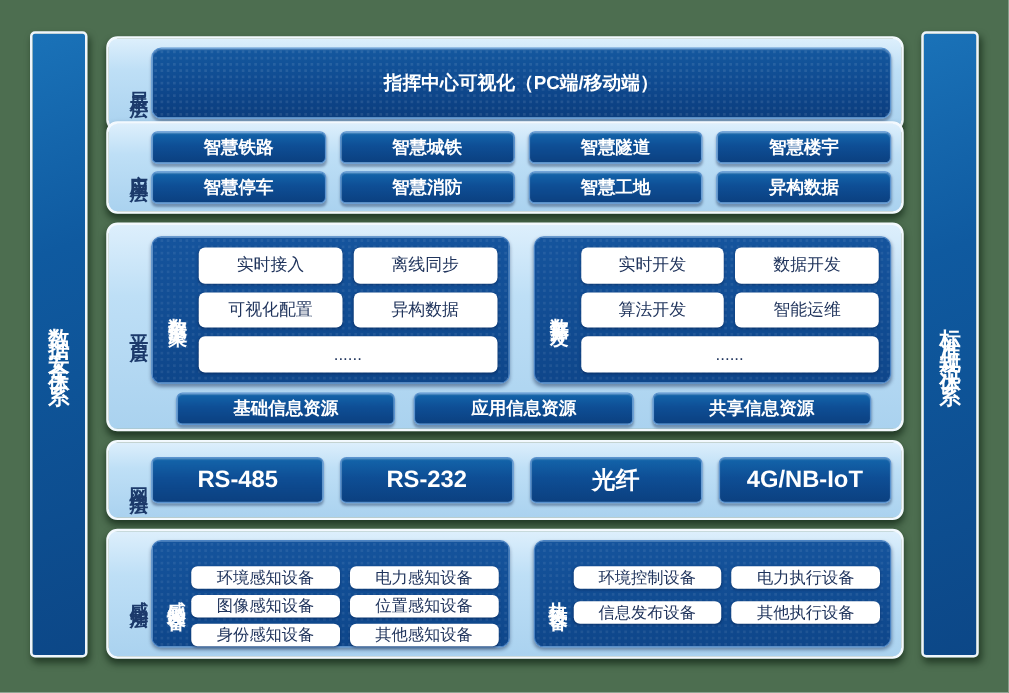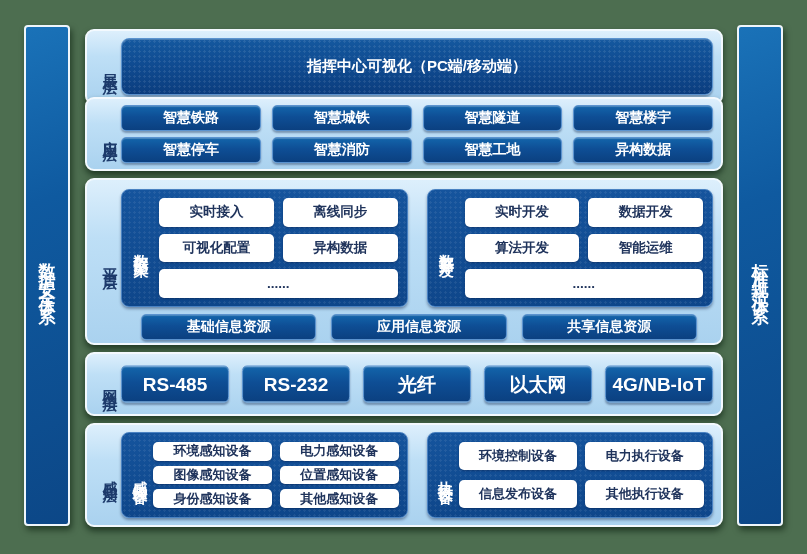--- a/index.html
+++ b/index.html
@@ -63,21 +63,21 @@
     box-shadow:0 2px 3px rgba(0,20,60,0.4);
   }
   .glabel {
     writing-mode:vertical-rl; text-orientation:upright;
     color:#ffffff; font-weight:bold; font-size:15px; letter-spacing:3px;
     align-self:center; white-space:nowrap;
   }
   .gitems { flex:1; display:grid; grid-template-columns:1fr 1fr; }
   .wbox {
     background:#ffffff; border-radius:5px;
-    color:#20345c; font-weight:bold; font-size:13.5px;
+    color:#20345c; font-weight:normal; font-size:13.5px;
     display:flex; align-items:center; justify-content:center;
     box-shadow:0 1px 2px rgba(0,20,60,0.4); white-space:nowrap;
   }
   .wbox.wide { grid-column:1 / span 2; }
 
   
   #panel-display { top:29px; height:76px; }
   #panel-display .title-box { position:absolute; left:34px; right:8px; top:7px; bottom:8px; font-size:15px; border-radius:8px; }
 
   #panel-application { top:97px; height:74px; }
@@ -91,21 +91,21 @@
   #panel-platform .gitems { grid-template-rows:1fr 1fr 1fr; gap:7px 9px; }
   #panel-platform .res-row { position:absolute; left:34px; right:24px; top:134px; height:26px; display:flex; gap:15px;padding-left:20px; }
   #panel-platform .res-row .dbox { flex:1 1 0; }
 
   #panel-network { top:352px; height:64px; }
   #panel-network .row { position:absolute; left:34px; right:8px; top:50%; transform:translateY(-50%); height:37px; display:flex; gap:13px; }
   #panel-network .row .dbox { flex:1 1 0; font-size:19px; }
 
   #panel-perception { top:423px; height:104px; }
   #panel-perception .groups { position:absolute; left:34px; right:8px; top:7px; bottom:7px; display:flex; gap:19px; }
-  #panel-perception .gbox { padding:9px 8px; gap:4px; }
+  #panel-perception .gbox { padding:20px 8px; gap:4px; }
   #panel-perception .g-sense .gitems { grid-template-rows:1fr 1fr 1fr; gap:5px 8px; }
   #panel-perception .g-exec  .gitems { grid-template-rows:1fr 1fr; gap:10px 8px;text-align:right; }
   #panel-perception .wbox { font-size:13px; }
 </style>
 </head>
 <body>
 
 <div class="stage">
 
   <div class="sidebar left">
@@ -165,21 +165,20 @@
       <div class="dbox">共享信息资源</div>
     </div>
   </div>
 
   <div class="panel" id="panel-network">
     <div class="layer-label">网络层</div>
     <div class="row">
       <div class="dbox">RS-485</div>
       <div class="dbox">RS-232</div>
       <div class="dbox">光纤</div>
-      <div class="dbox">以太网</div>
       <div class="dbox">4G/NB-IoT</div>
     </div>
   </div>
 
   <div class="panel" id="panel-perception">
     <div class="layer-label">感知层</div>
     <div class="groups">
       <div class="gbox g-sense">
         <div class="glabel">感知设备</div>
         <div class="gitems">

